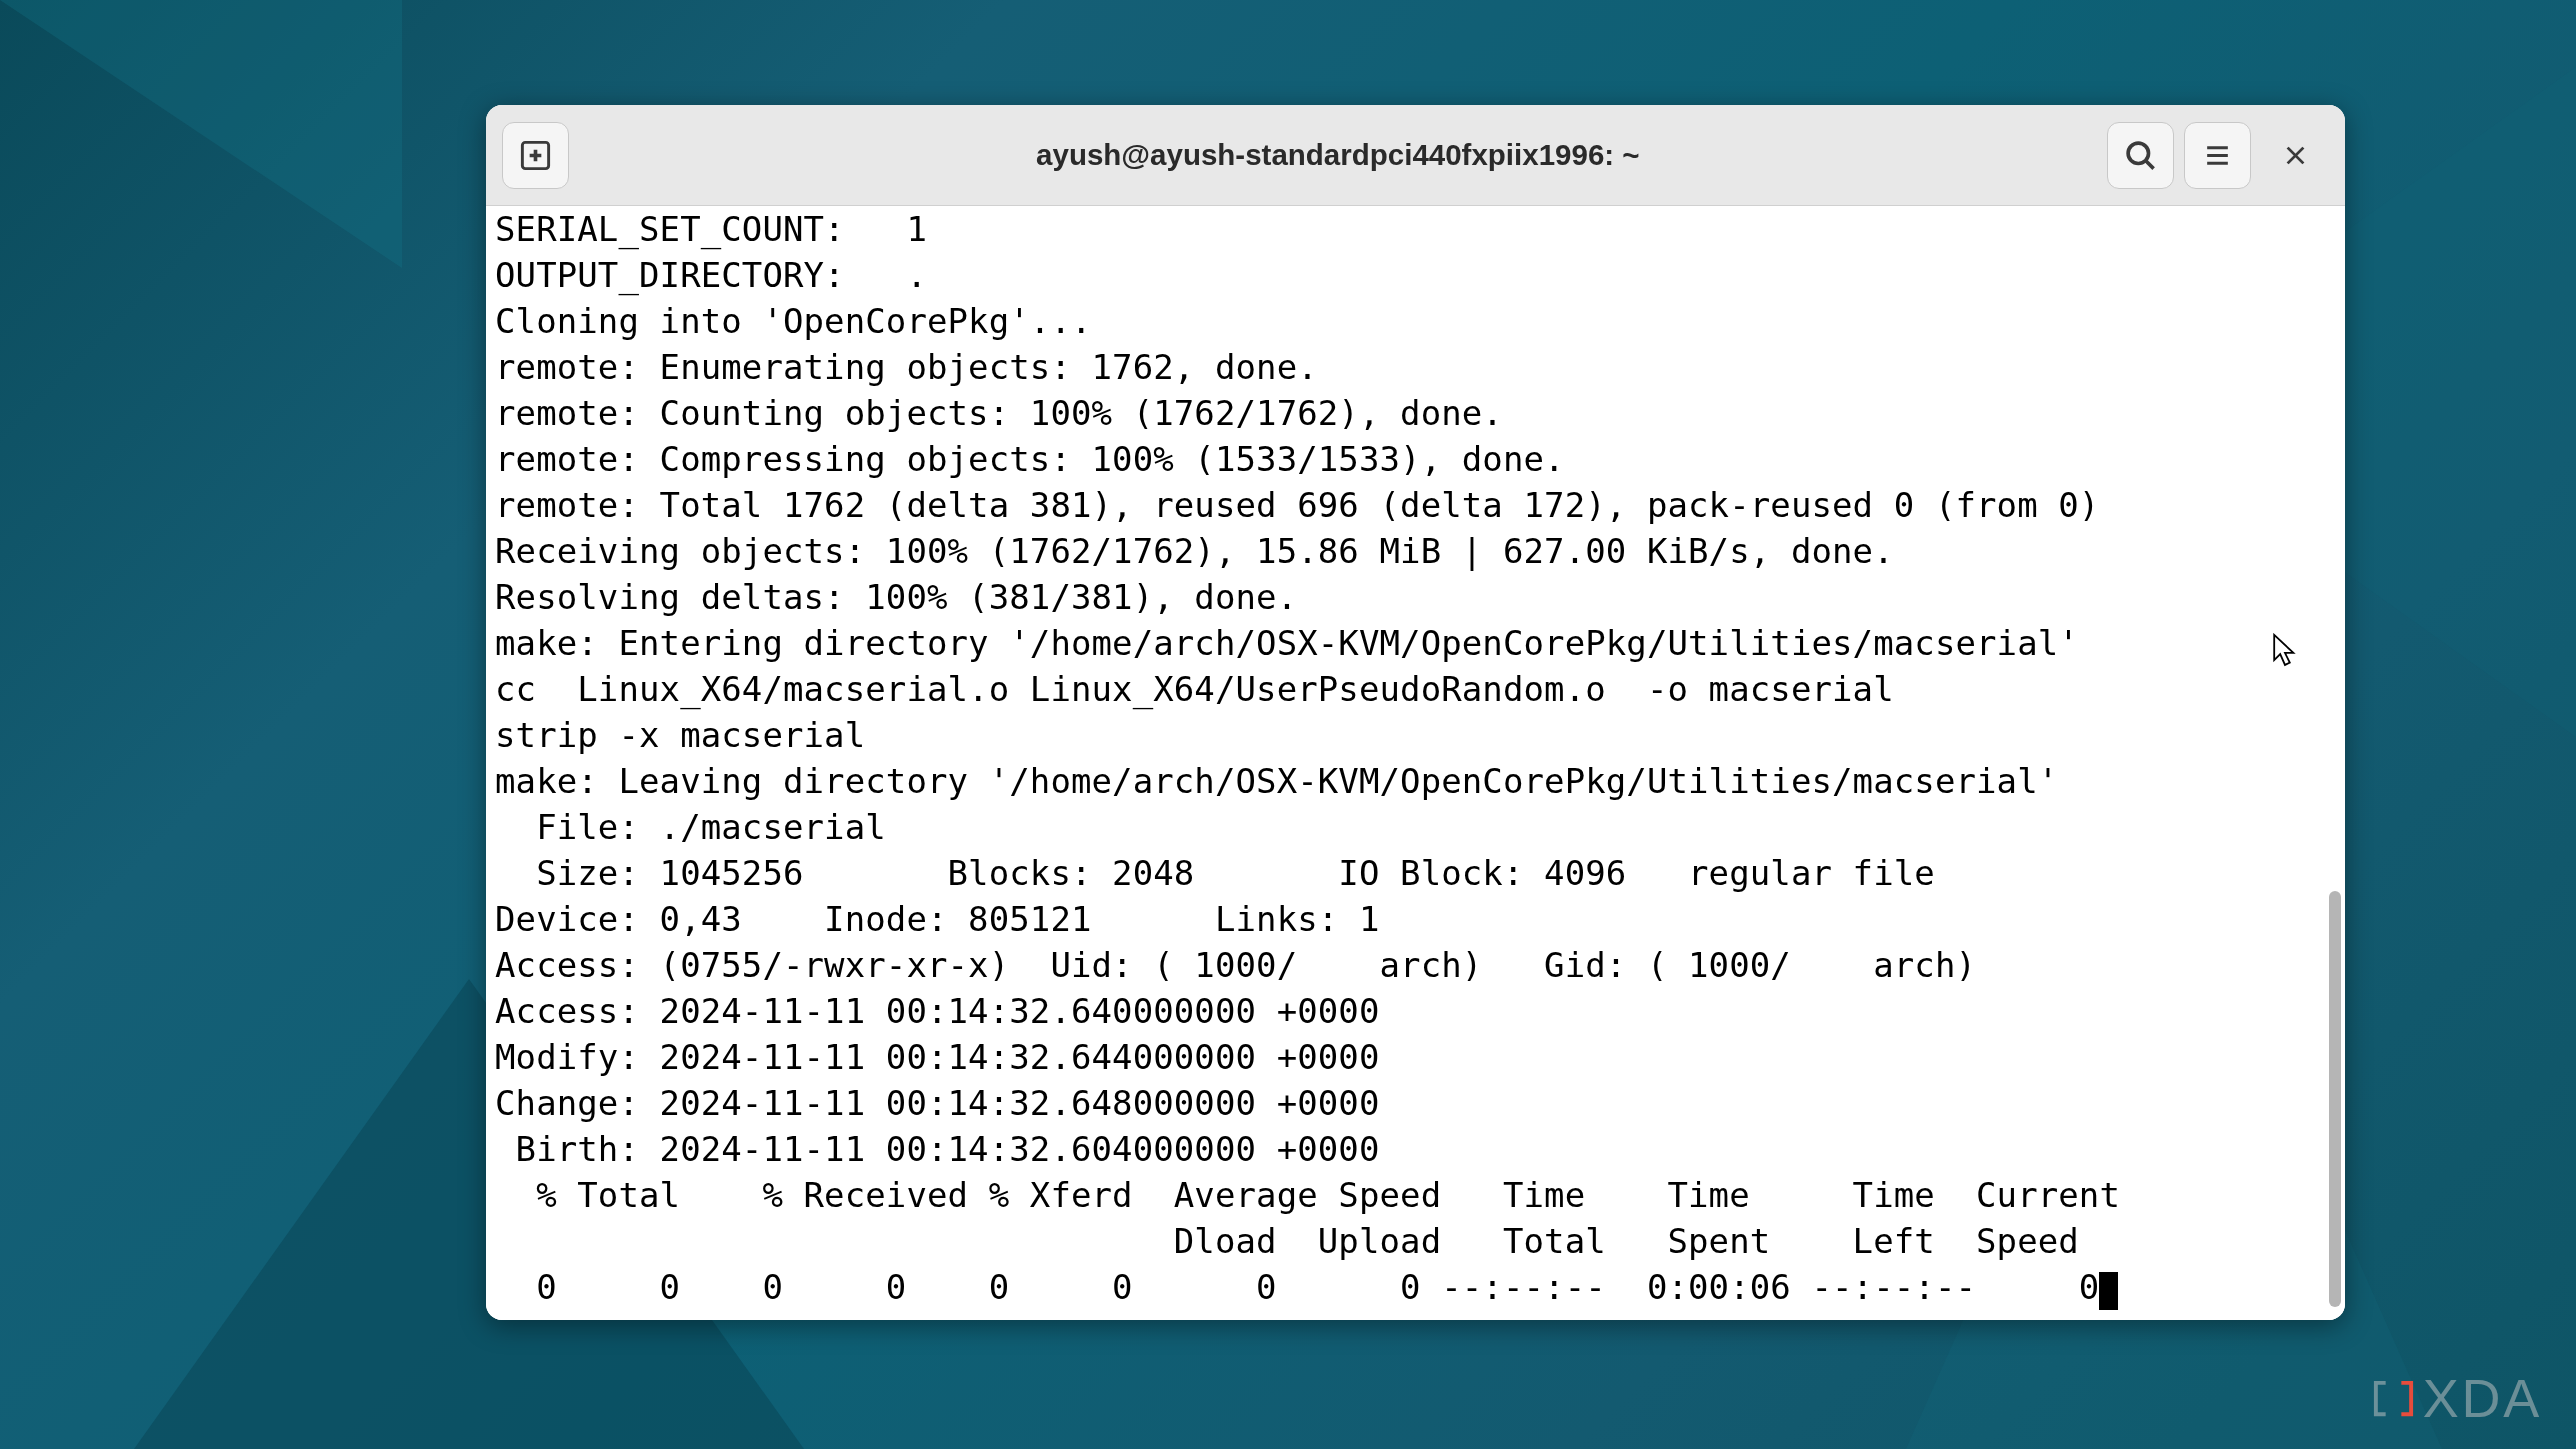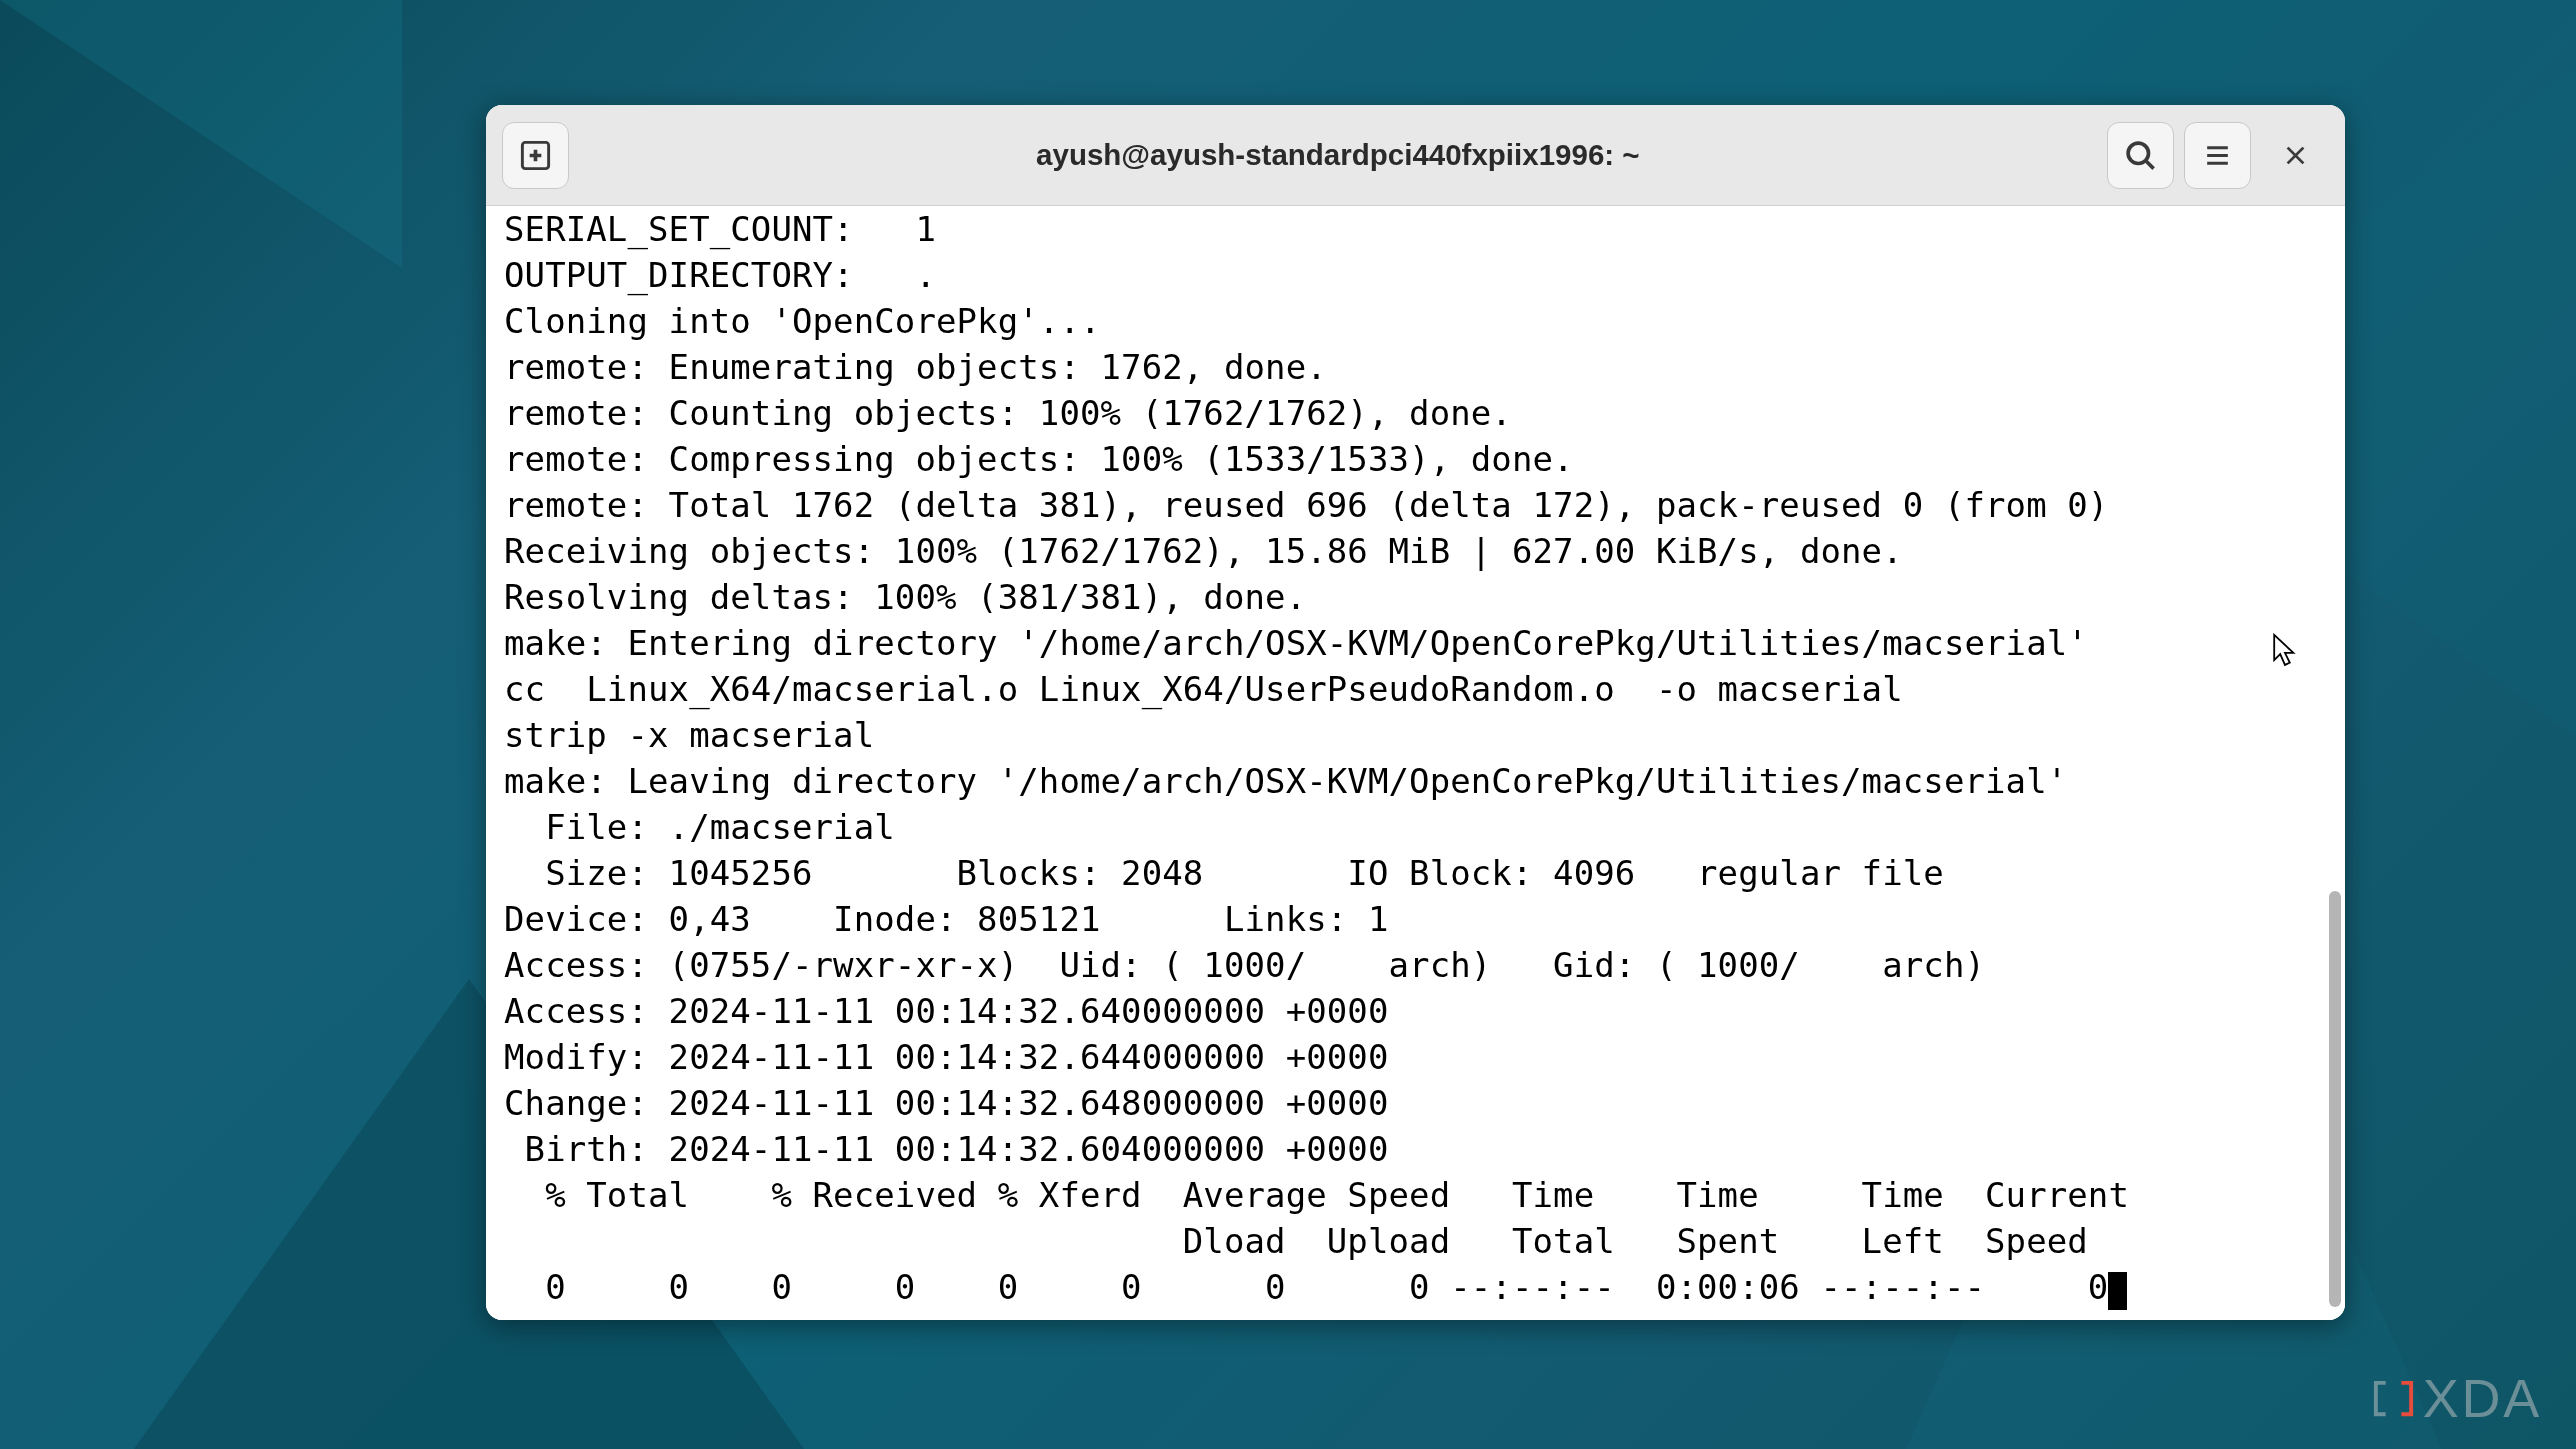--- a/index.html
+++ b/index.html
@@ -141,21 +141,21 @@
       position: relative;
       display: flex;
     }
     
     .terminal-text {
       font-family: "DejaVu Sans Mono", "Liberation Mono", Consolas, monospace;
       font-size: 34px;
       line-height: 46px;
       color: #000000;
       white-space: pre;
-      padding-left: 18px;
+      padding-left: 9px;
       letter-spacing: 0.1px;
       flex: 1;
     }
     
     .terminal-scrollbar {
       width: 21.5px;
       background: transparent;
       position: relative;
     }
     

